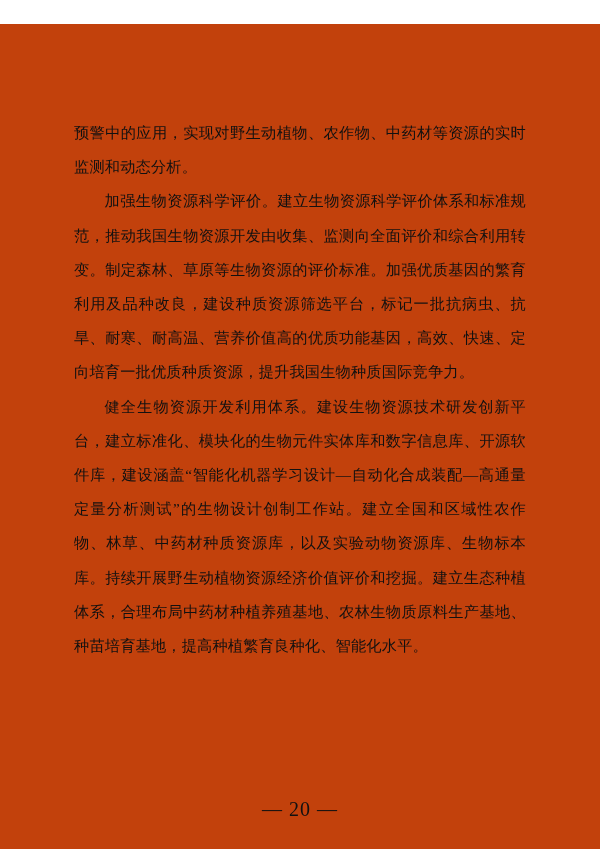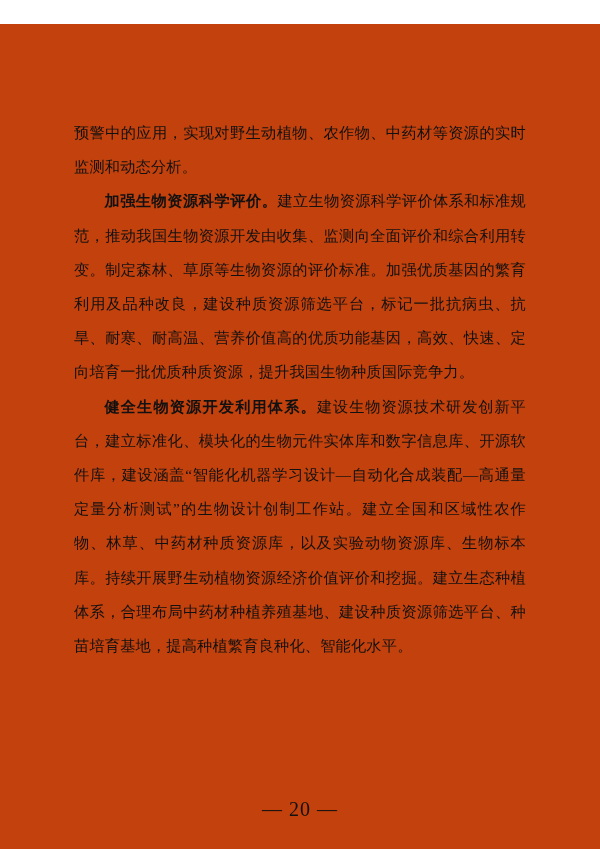--- a/index.html
+++ b/index.html
@@ -31,21 +31,21 @@
     letter-spacing: 0.2px;
     color: #111111;
   }
   p {
     margin: 0;
   }
   p.indent {
     text-indent: 2em;
   }
   .lead {
-    font-weight: bold;
+    font-weight: normal;
     letter-spacing: 0.4px;
   }
   .footer {
     position: absolute;
     left: 0;
     right: 0;
     bottom: 52px;
     text-align: center;
     font-size: 20px;
     color: #111111;
@@ -62,21 +62,21 @@
     <p>
       <span>预警中的应用，实现对野生动植物、农作物、中药材等资源的实时监测和动态分析。</span>
     </p>
 
 
     <p class="indent">
       <span class="lead">加强生物资源科学评价。</span><span>建立生物资源科学评价体系和标准规范，推动我国生物资源开发由收集、监测向全面评价和综合利用转变。制定森林、草原等生物资源的评价标准。加强优质基因的繁育利用及品种改良，建设种质资源筛选平台，标记一批抗病虫、抗旱、耐寒、耐高温、营养价值高的优质功能基因，高效、快速、定向培育一批优质种质资源，提升我国生物种质国际竞争力。</span>
     </p>
 
     <p class="indent">
-      <span class="lead">健全生物资源开发利用体系。</span><span>建设生物资源技术研发创新平台，建立标准化、模块化的生物元件实体库和数字信息库、开源软件库，建设涵盖“智能化机器学习设计—自动化合成装配—高通量定量分析测试”的生物设计创制工作站。建立全国和区域性农作物、林草、中药材种质资源库，以及实验动物资源库、生物标本库。持续开展野生动植物资源经济价值评价和挖掘。建立生态种植体系，合理布局中药材种植养殖基地、建设种质资源筛选平台、种苗培育基地，提高种植繁育良种化、智能化水平。</span>
+      <span class="lead">健全生物资源开发利用体系。</span><span>建设生物资源技术研发创新平台，建立标准化、模块化的生物元件实体库和数字信息库、开源软件库，建设涵盖“智能化机器学习设计—自动化合成装配—高通量定量分析测试”的生物设计创制工作站。建立全国和区域性农作物、林草、中药材种质资源库，以及实验动物资源库、生物标本库。持续开展野生动植物资源经济价值评价和挖掘。建立生态种植体系，合理布局中药材种植养殖基地、农林生物质原料生产基地、种苗培育基地，提高种植繁育良种化、智能化水平。</span>
     </p>
 
 
   </div>
 
   <div class="footer">— 20 —</div>
 
 </div>
 
 </body></html>

